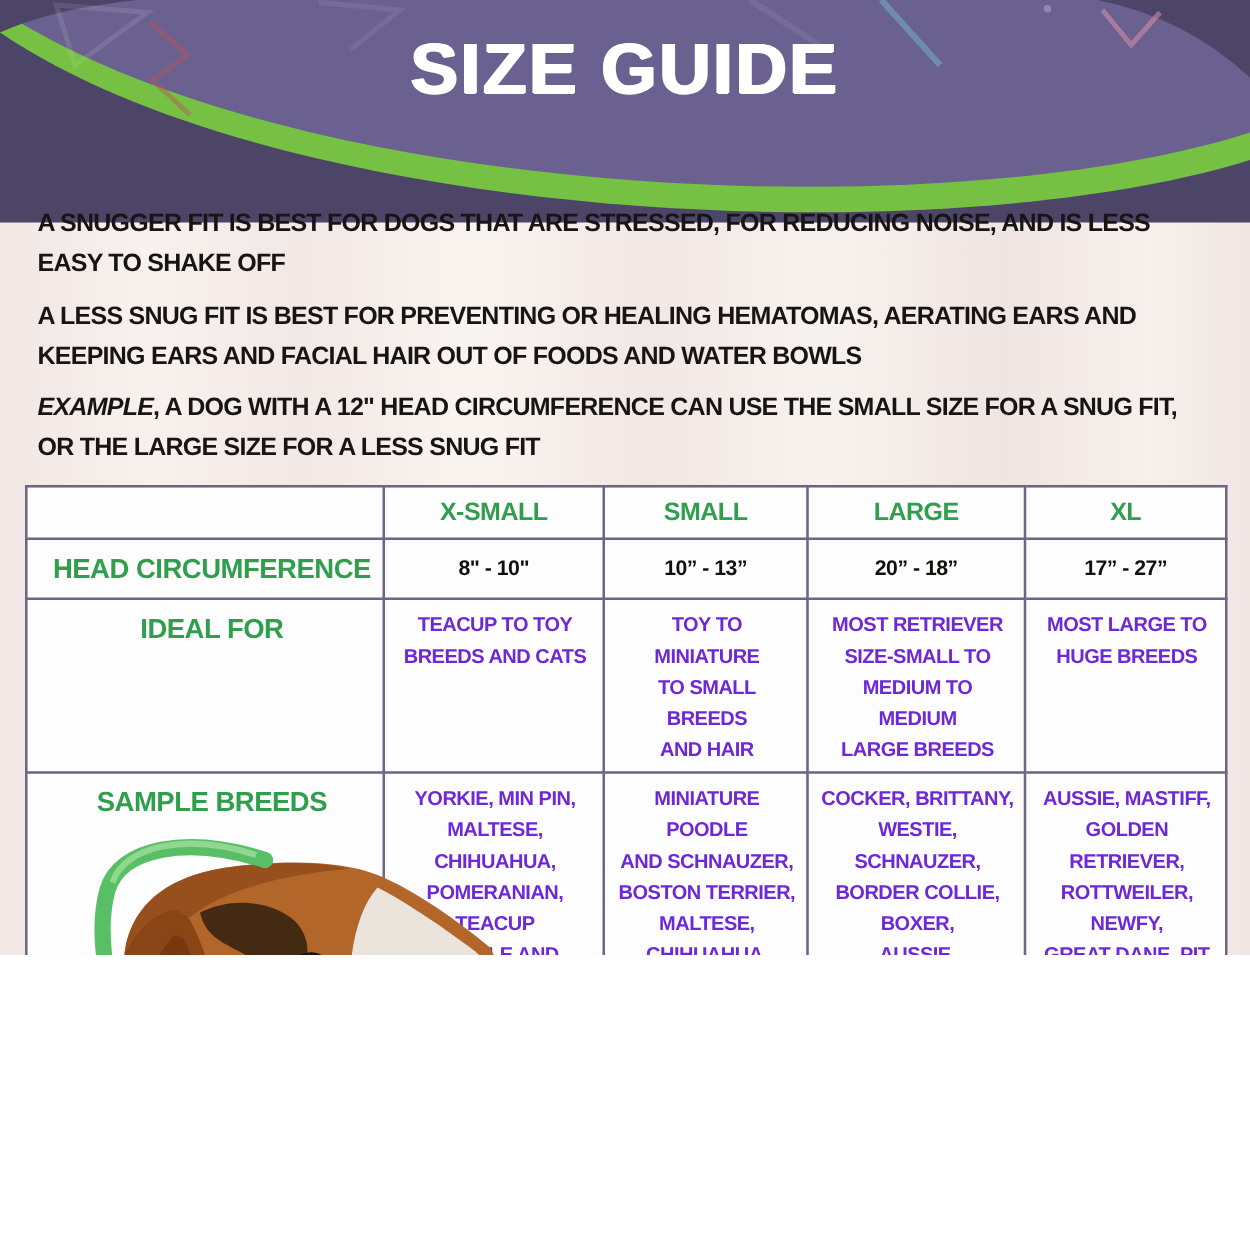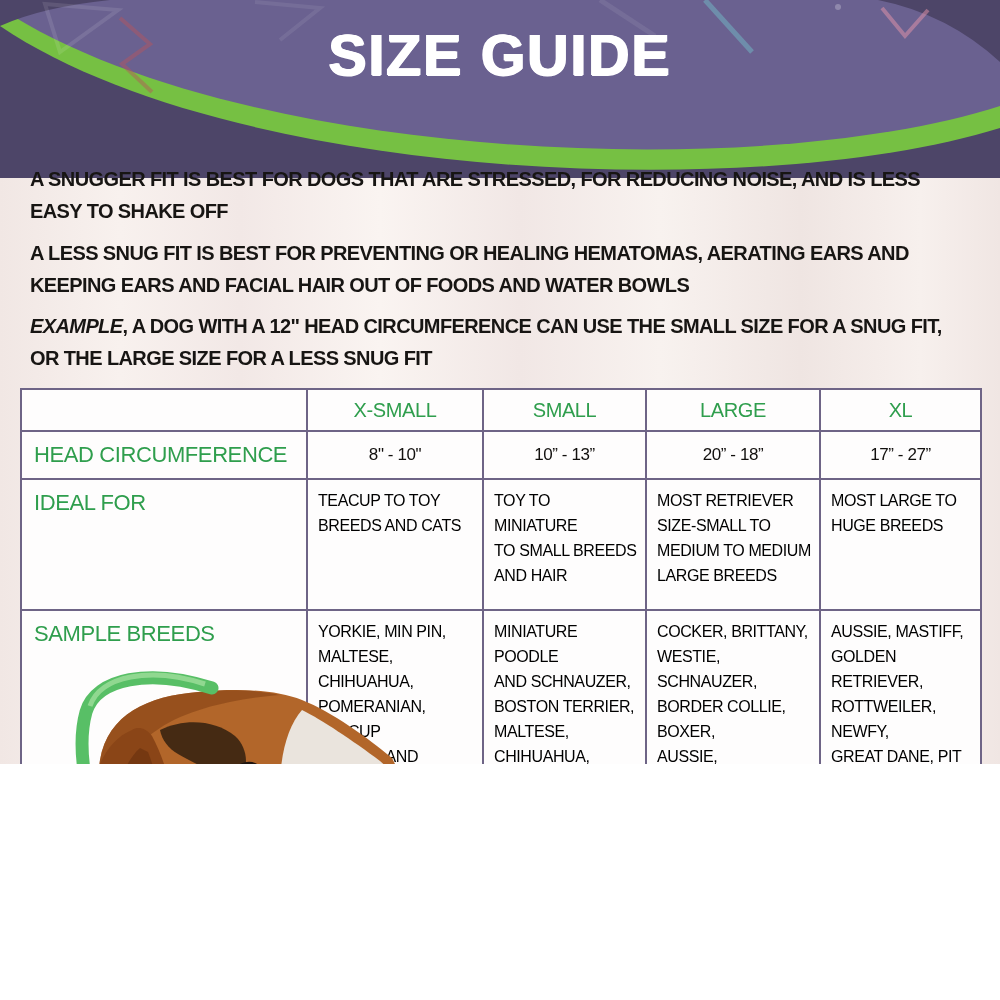--- a/index.html
+++ b/index.html
@@ -25,29 +25,29 @@
   }
   .p1{top:163px;} .p2{top:237px;} .p3{top:310px;}
   .example-label{font-style:italic;}
   
   .size-table{
     position:absolute;top:388px;left:20px;z-index:3;
     border-collapse:collapse;table-layout:fixed;width:960px;
   }
   .size-table td,.size-table th{
     border:2px solid #6e6486;background:#fefdfd;
-    font-weight:normal;letter-spacing:-0.4px;overflow:hidden;
+    font-weight:bold;letter-spacing:-0.4px;overflow:hidden;
   }
   .col-head{color:#2f9e4d;font-size:20px;text-align:center;vertical-align:middle;}
-  .row-label{color:#2f9e4d;font-size:22px;text-align:left;padding-left:12px;letter-spacing:-0.6px;}
+  .row-label{color:#2f9e4d;font-size:22px;text-align:center;padding-left:12px;letter-spacing:-0.6px;}
   .v-mid{vertical-align:middle;}
   .v-top{vertical-align:top;padding-top:10px;}
   .circ-val{font-size:17px;color:#12100e;text-align:center;vertical-align:middle;letter-spacing:0;}
   .cell-text{
-    font-size:16px;color:#000000;text-align:left;vertical-align:top;
+    font-size:16px;color:#6d28d9;text-align:center;vertical-align:top;
     padding:8px 8px 4px 10px;line-height:25px;white-space:pre-line;
   }
   
   .bottom-svg{top:810px;left:0;z-index:2;}
   .warning{
     position:absolute;left:400px;width:600px;z-index:3;text-align:center;
     color:#ffffff;font-size:25px;font-weight:bold;letter-spacing:-0.3px;
     line-height:33px;white-space:pre-line;
     text-shadow:0.5px 0 #fff;
   }

